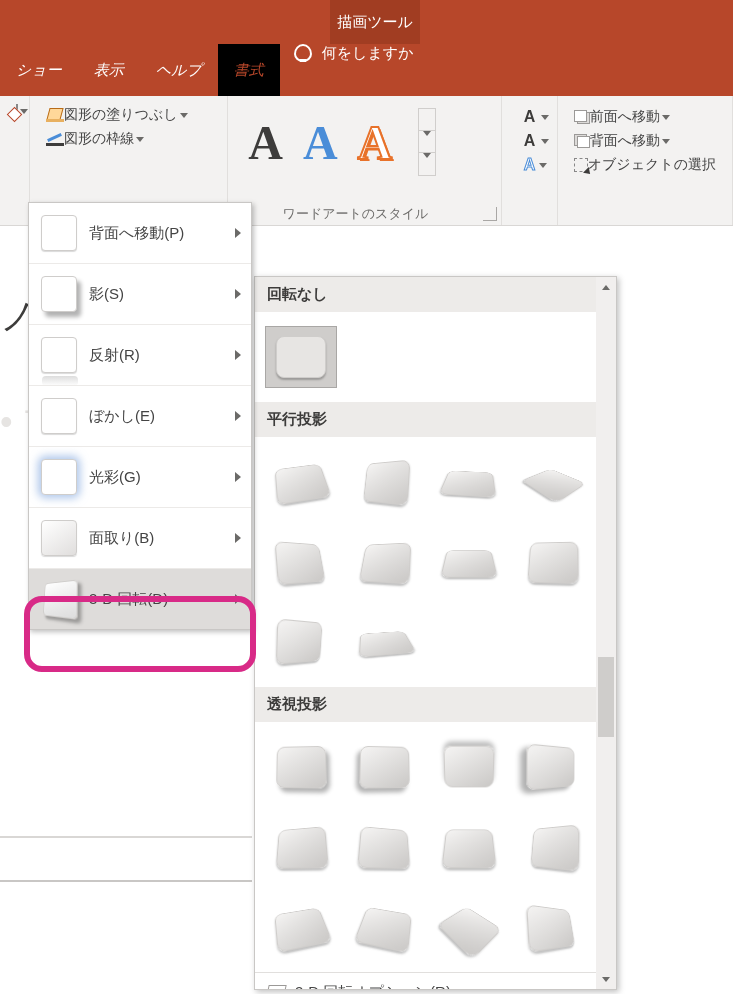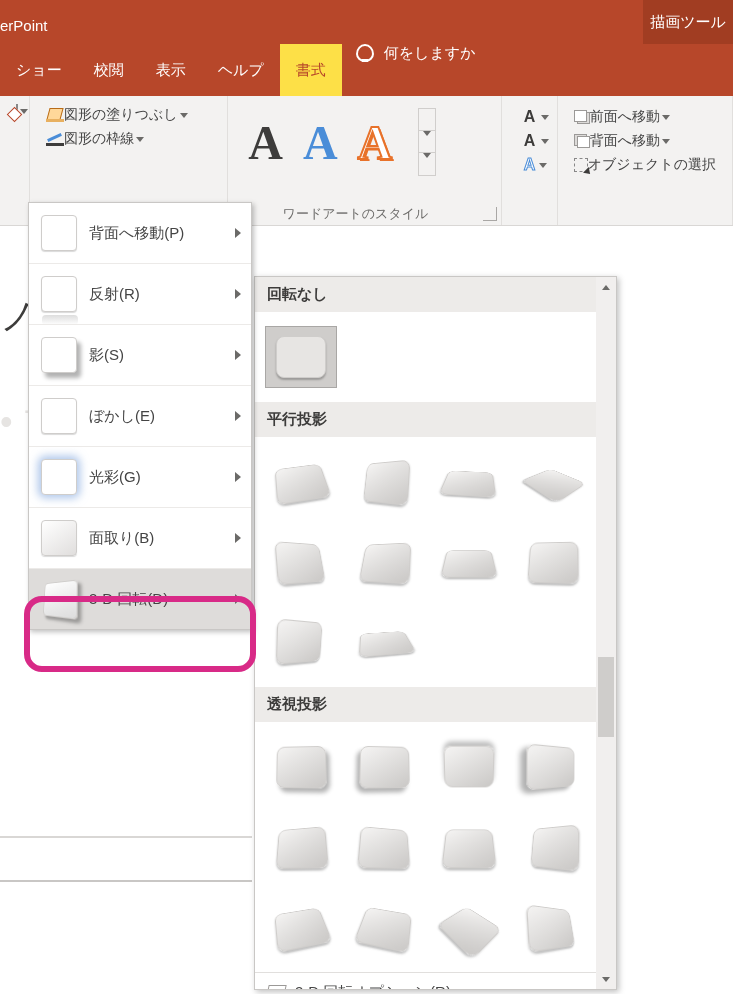--- a/index.html
+++ b/index.html
@@ -5,22 +5,22 @@
 * { margin: 0; padding: 0; box-sizing: border-box; font-family: "Meiryo UI", "Segoe UI", sans-serif; }
 body { width: 733px; height: 994px; background: #fff; overflow: hidden; font-size: 14px; color: #444; }
 
 
 .titlebar { height: 44px; background: #b7472a; color: #fff; display: flex; align-items: flex-end; }
 .titlebar .appname { flex: 1; padding: 0 0 10px 0; font-size: 15px; }
 .titlebar .context-tab { width: 90px; height: 44px; background: #a13d22; color: #fff; display: flex; align-items: center; justify-content: center; font-size: 15px; margin-left: 330px; }
 
 
 .ribbon-tabs { height: 52px; background: #b7472a; display: flex; align-items: stretch; color: #fff; }
-.ribbon-tabs .tab { padding: 0 16px; display: flex; align-items: center; font-size: 15px; cursor: pointer; }
-.ribbon-tabs .tab.active { background: #fde047; color: #b7472a; }
+.ribbon-tabs .tab { padding: 0 16px; display: flex; align-items: center; font-size: 15px; cursor: pointer; font-style: italic; }
+.ribbon-tabs .tab.active { background: #000000; color: #b7472a; }
 .ribbon-tabs .tellme { display: flex; align-items: flex-start; gap: 10px; padding: 0 14px; font-size: 15px; }
 .bulb { width: 18px; height: 18px; border: 2px solid #fff; border-radius: 50% 50% 50% 50% / 55% 55% 45% 45%; position: relative; }
 .bulb::after { content: ""; position: absolute; left: 4px; top: 13px; width: 6px; height: 3px; background: #fff; }
 
 
 .ribbon { background: #f3f2f1; border-bottom: 1px solid #d9d7d5; height: 130px; display: flex; }
 .ribbon .grp { border-right: 1px solid #e1dfdd; padding: 6px 10px 20px 10px; position: relative; }
 .grp-label { position: absolute; bottom: 2px; left: 0; right: 18px; text-align: center; color: #6b6a68; font-size: 13px; }
 .dlg-launch { position: absolute; right: 4px; bottom: 4px; width: 14px; height: 14px; border: 1px solid #a9a7a5; border-top: none; border-left: none; }
 
@@ -128,27 +128,25 @@
 
 .canvas { position:absolute; left:0; top:226px; width:733px; height:768px; background:#fff; z-index:0; }
 .canvas .slidep { position:absolute; left:0; top:172px; font-size:36px; color:#e6e4e2; font-family: "Meiryo", serif; }
 .canvas .edge1 { position:absolute; left:0; top:610px; width:252px; height:2px; background:#d9d7d5;}
 .canvas .edge2 { position:absolute; left:0; top:654px; width:252px; height:2px; background:#c9c7c5;}
 </style>
 </head>
 <body>
 
 <div class="titlebar">
-  <div class="appname">erPoint</div>
   <div class="context-tab">描画ツール</div>
 </div>
 
 <div class="ribbon-tabs">
   <div class="tab">ショー</div>
-  <div class="tab">校閲</div>
   <div class="tab">表示</div>
   <div class="tab">ヘルプ</div>
   <div class="tab active">書式</div>
   <div class="tellme">
     <span class="bulb"></span>
     <span>何をしますか</span>
   </div>
 </div>
 
 <div class="ribbon">
@@ -242,27 +240,27 @@
   <div class="edge2"></div>
 </div>
 
 <div class="fx-menu">
   <div class="fx-item">
     <span class="fx-thumb"></span>
     <span>背面へ移動(P)</span>
     <span class="arrow"></span>
   </div>
   <div class="fx-item">
+    <span class="fx-thumb shadow"></span>
+    <span>影(S)</span>
+    <span class="arrow"></span>
+  </div>
+  <div class="fx-item">
     <span class="fx-thumb reflect"></span>
     <span>反射(R)</span>
-    <span class="arrow"></span>
-  </div>
-  <div class="fx-item">
-    <span class="fx-thumb shadow"></span>
-    <span>影(S)</span>
     <span class="arrow"></span>
   </div>
   <div class="fx-item">
     <span class="fx-thumb soft"></span>
     <span>ぼかし(E)</span>
     <span class="arrow"></span>
   </div>
   <div class="fx-item">
     <span class="fx-thumb glow"></span>
     <span>光彩(G)</span>

